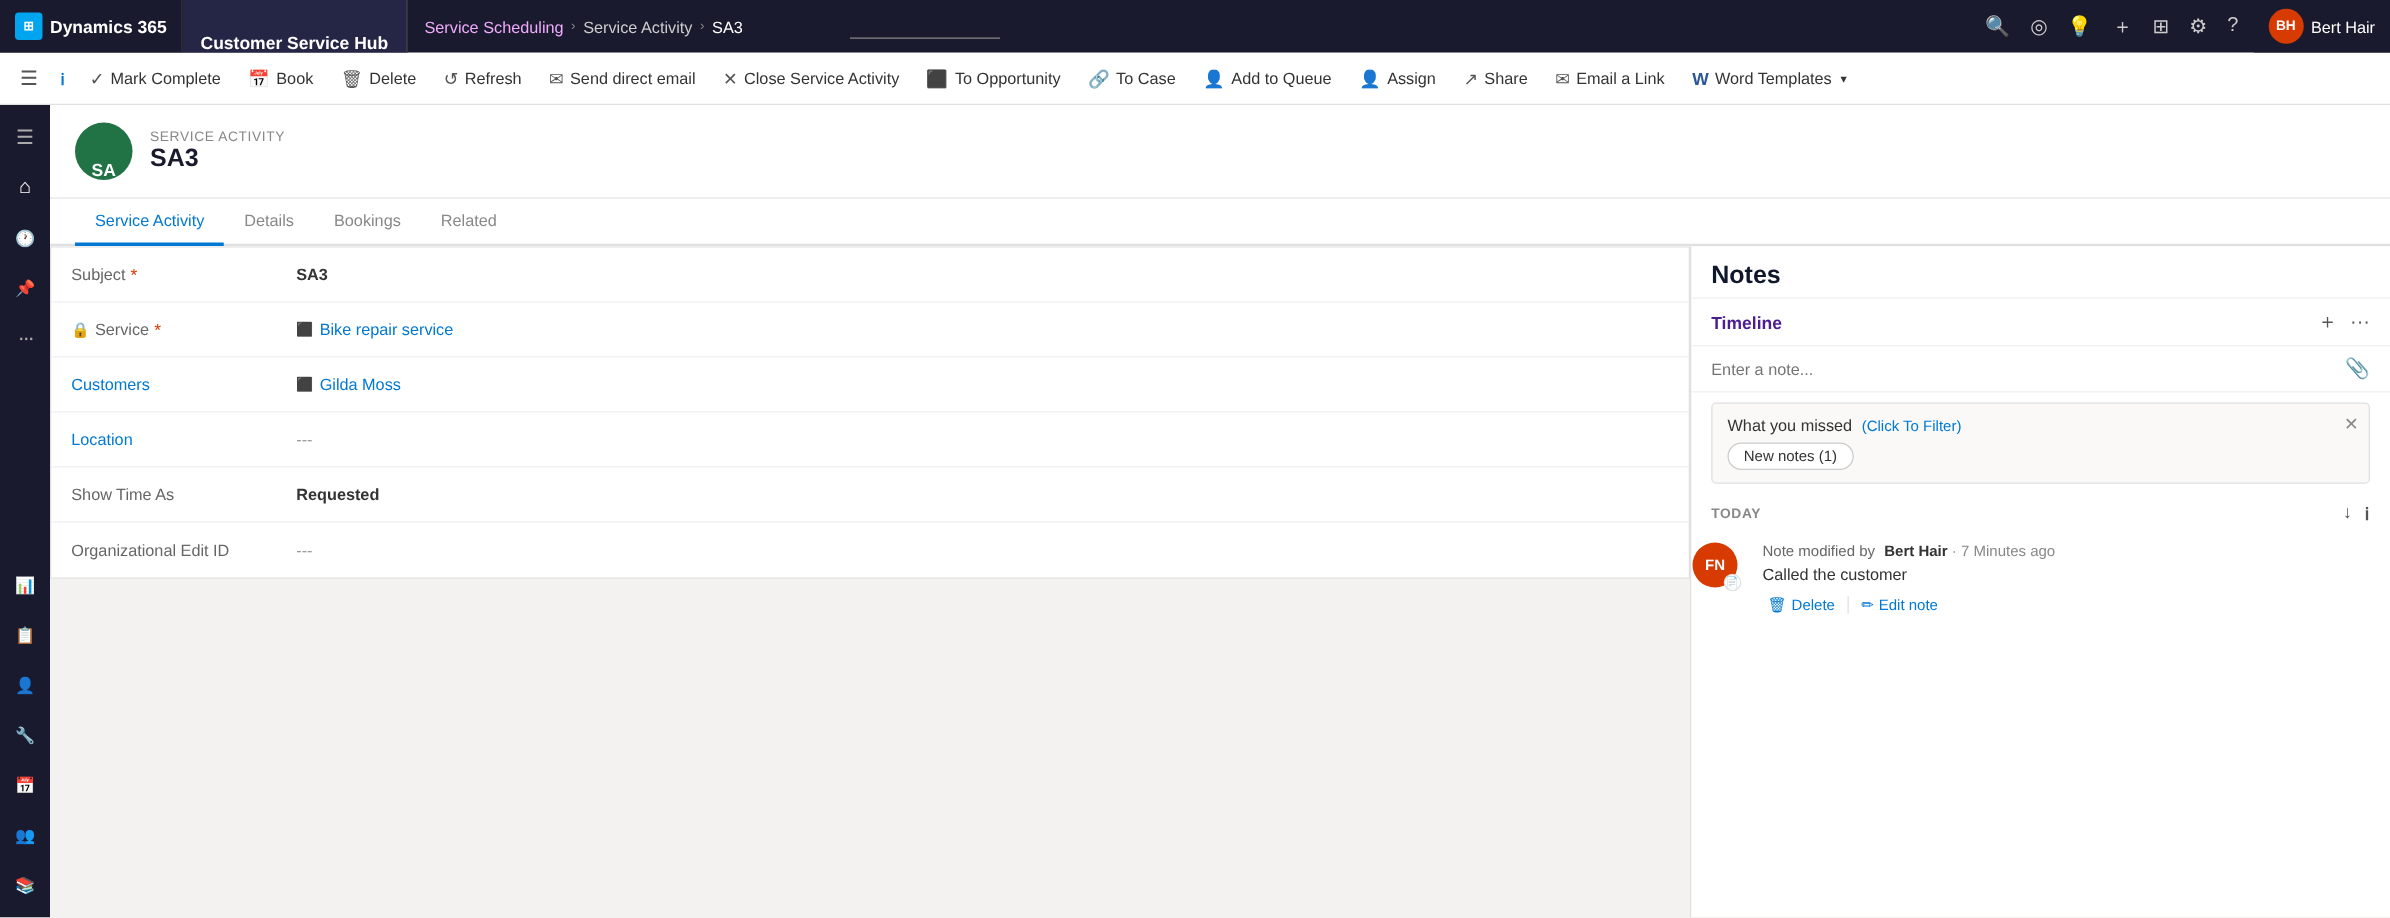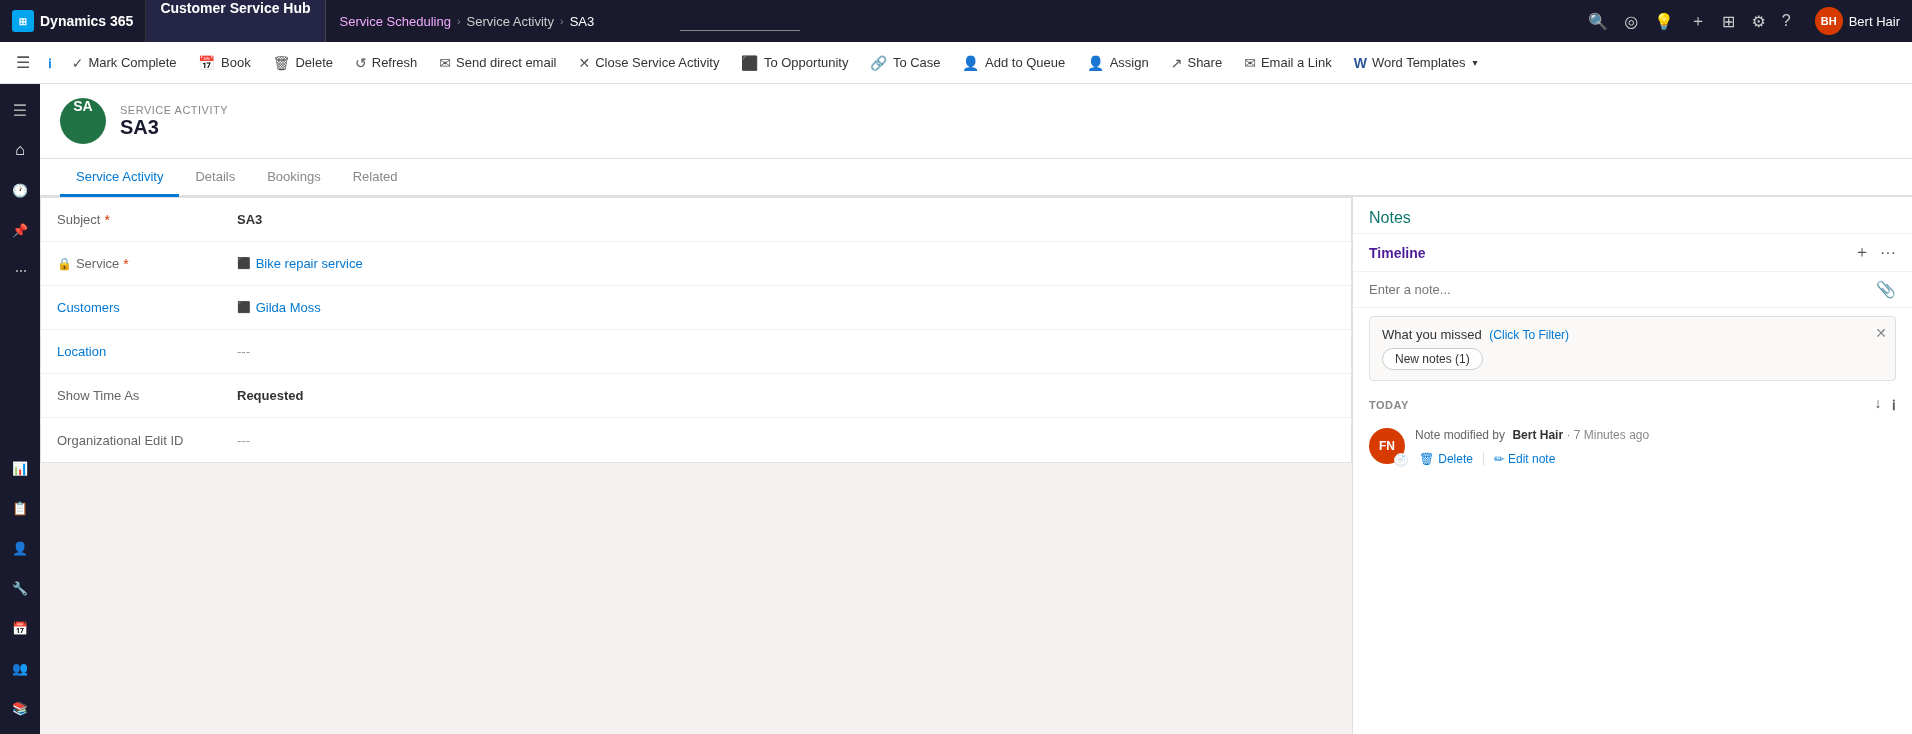--- a/index.html
+++ b/index.html
@@ -28,21 +28,21 @@
       gap: 6px;
     }
     .top-nav-brand-icon {
       width: 22px; height: 22px;
       background: #00a4ef;
       border-radius: 3px;
       display: flex; align-items: center; justify-content: center;
       font-size: 10px; font-weight: bold; color: #fff;
     }
     .top-nav-app {
-      display: flex; align-items: flex-start;
+      display: flex; align-items: flex-end;
       padding: 0 14px;
       height: 100%;
       font-size: 14px;
       font-weight: 600;
       color: #fff;
       border-right: 1px solid #444;
       background: #252545;
     }
     .top-nav-breadcrumb {
       display: flex; align-items: center;
@@ -156,21 +156,21 @@
       padding: 14px 20px;
       display: flex;
       align-items: center;
       gap: 14px;
       border-bottom: 1px solid #e0e0e0;
     }
     .entity-icon {
       width: 46px; height: 46px;
       border-radius: 50%;
       background: #217346;
-      display: flex; align-items: flex-start; justify-content: center;
+      display: flex; align-items: flex-end; justify-content: center;
       font-size: 20px;
       color: #fff;
     }
     .entity-title-block { display: flex; flex-direction: column; }
     .entity-label { font-size: 11px; color: #888; text-transform: uppercase; letter-spacing: 0.5px; }
     .entity-name { font-size: 20px; font-weight: 600; color: #1a1a2e; }
 
     
     .tabs-bar {
       background: #fff;
@@ -242,23 +242,23 @@
     .notes-panel {
       width: 560px;
       background: #fff;
       border-left: 1px solid #e0e0e0;
       display: flex;
       flex-direction: column;
       flex-shrink: 0;
     }
     .notes-header {
       padding: 12px 16px 6px;
-      font-size: 16px;
-      font-weight: 400;
-      color: #0f766e;
+      font-size: 20px;
+      font-weight: 700;
+      color: #0f172a;
       border-bottom: 1px solid #f0f0f0;
     }
     .timeline-header {
       display: flex;
       align-items: center;
       justify-content: space-between;
       padding: 8px 16px;
       border-bottom: 1px solid #f0f0f0;
     }
     .timeline-title { font-size: 14px; font-weight: 600; color: #4c1d95; }
@@ -311,22 +311,22 @@
       color: #888;
       text-transform: uppercase;
       letter-spacing: 0.5px;
       display: flex;
       align-items: center;
       justify-content: space-between;
     }
     .timeline-date-label .date-actions { display: flex; gap: 10px; color: #555; font-size: 14px; }
     .timeline-item {
       display: flex;
-      gap: 10px;
-      padding: 10px 16px;
+      gap: 20px;
+      padding: 10px 1px;
       align-items: flex-start;
     }
     .timeline-avatar {
       width: 36px; height: 36px;
       border-radius: 50%;
       background: #d83b01;
       display: flex; align-items: center; justify-content: center;
       font-size: 12px; font-weight: bold; color: #fff;
       flex-shrink: 0;
       position: relative;
@@ -583,20 +583,21 @@
             <div class="timeline-avatar-badge">📄</div>
           </div>
           <div class="timeline-content">
             <div class="timeline-meta">
               <span>Note modified by</span>
               <span class="author" style="margin-left:4px;">Bert Hair</span>
               <span class="time">
                 · <span>7 Minutes ago</span>
               </span>
             </div>
+            <div class="timeline-text">Called the customer</div>
             <div class="timeline-item-actions">
               <button class="tl-action-btn">
                 <span>🗑</span>
                 <span>Delete</span>
               </button>
               <div class="tl-divider"></div>
               <button class="tl-action-btn">
                 <span>✏</span>
                 <span>Edit note</span>
               </button>

